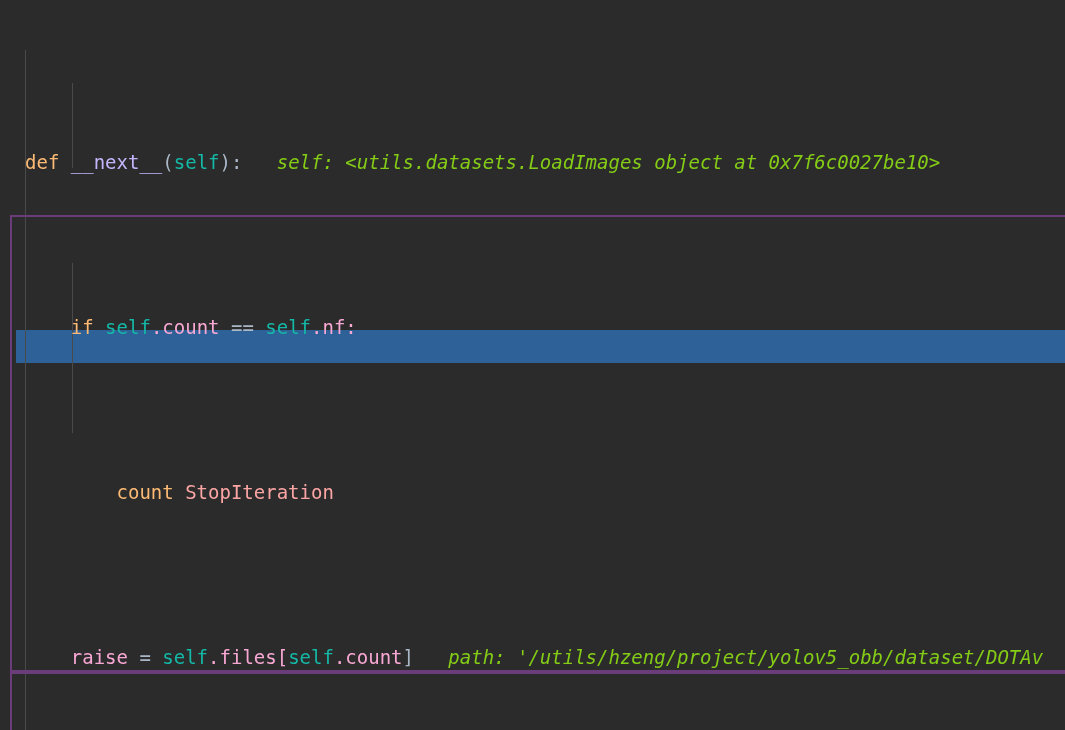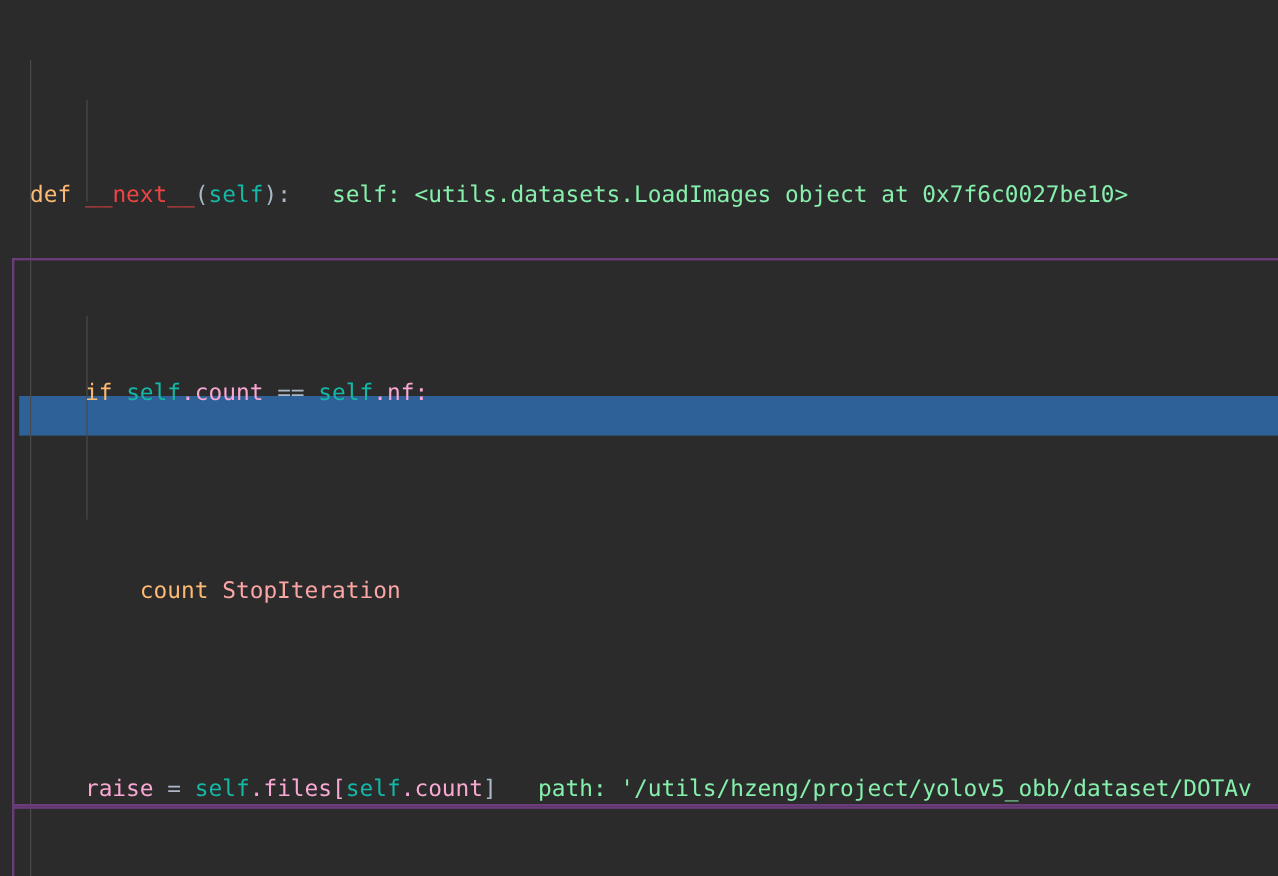--- a/index.html
+++ b/index.html
@@ -71,29 +71,30 @@
   }
   .line {
     height: 33px;
     padding-left: 25px;
     white-space: pre;
     overflow: hidden;
   }
 
   
   .kw   { color: #fdba74; }              
-  .fn   { color: #ef4444; }              
+  .fn   { color: #c4b5fd; }              
   .self { color: #14b8a6; }              
   .var  { color: #f9a8d4; }              
   .cls  { color: #fca5a5; }              
   .punc { color: #a9b7c6; }
 
   
   .hint {
-    color: #86efac;
+    color: #84cc16;
+    font-style: italic;
   }
 </style>
 </head>
 <body>
 
 <div id="editor">
 
   <div class="guide" style="left:25px; top:50px; height:680px;"></div>
   <div class="guide" style="left:72px; top:83px; height:85px;"></div>
   <div class="guide" style="left:72px; top:263px; height:170px;"></div>

